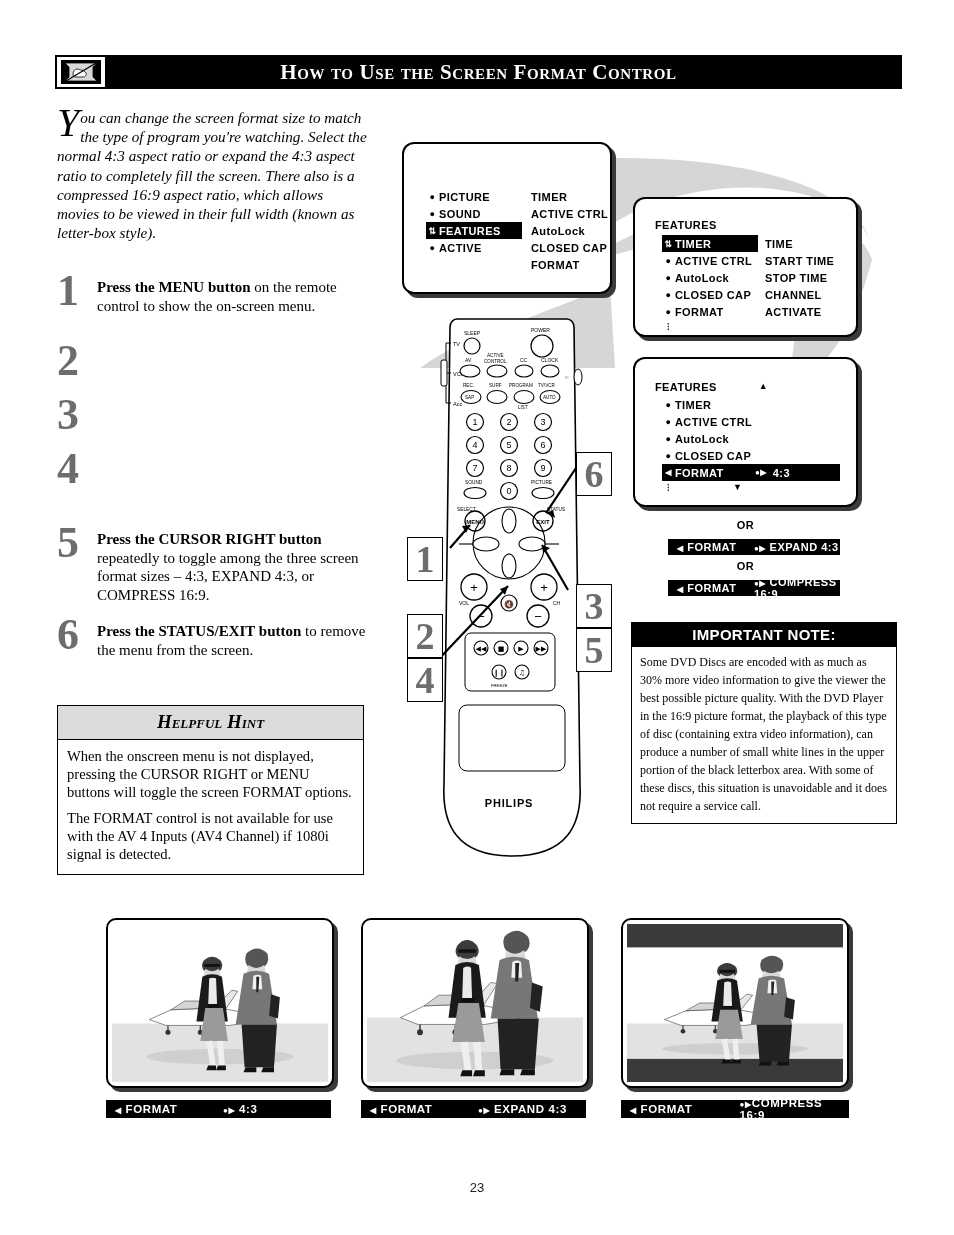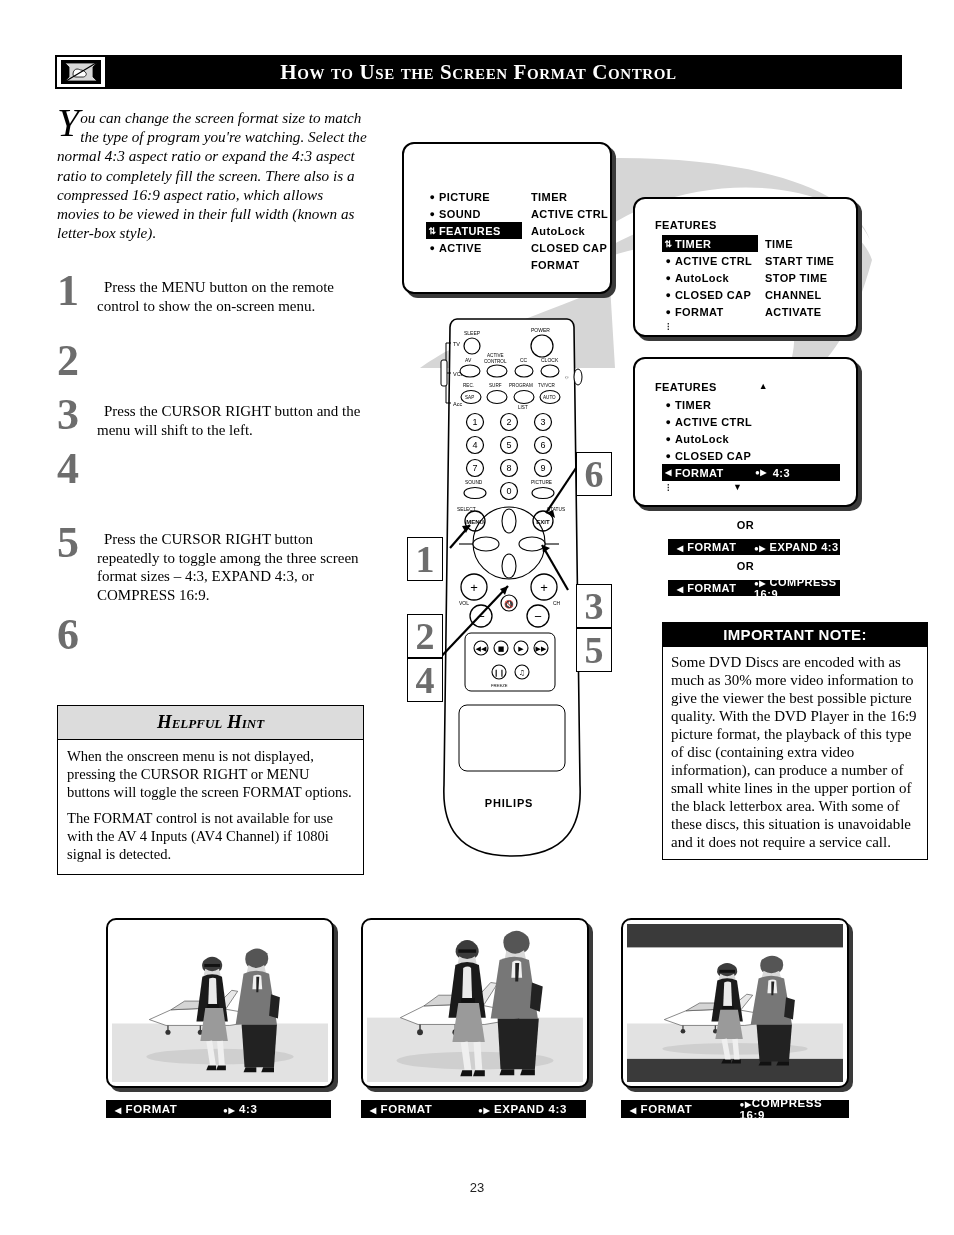--- a/index.html
+++ b/index.html
@@ -70,21 +70,21 @@
     font-weight:bold;
     font-size:44px;
     line-height:38px;
     text-align:left;
     margin-top:-6px;
   }
   .step-text {
     font-size:15px;
     line-height:18.5px;
   }
-  .step-text b { font-weight:normal;margin-left:7px; }
+  .step-text b { font-weight:bold; }
 
   
   #hint-box {
     position:absolute; left:57px; top:705px; width:307px;
     border:1.5px solid #000;
   }
   #hint-head {
     background:#dcdcdc;
     border-bottom:1.5px solid #000;
     text-align:center;
@@ -145,24 +145,24 @@
     font-family:"Liberation Sans", sans-serif; font-size:11px; font-weight:bold; letter-spacing:0.5px;}
   .fmtbar {
     position:absolute; background:#000; color:#fff;
     font-family:"Liberation Sans", sans-serif; font-size:11px; font-weight:bold;
     letter-spacing:0.5px; height:16px; display:flex; align-items:center;
   }
   .fmtbar .lft { width:50%; padding-left:9px; }
   .fmtbar .rgt { width:50%; }
 
   
-  #note-box { position:absolute; left:662px; top:622px; width:266px; border:1.5px solid #000; }
+  #note-box { position:absolute; left:631px; top:622px; width:266px; border:1.5px solid #000; }
   #note-head { background:#000; color:#fff; text-align:center; padding:3px 0 4px;
     font-family:"Liberation Sans", sans-serif; font-weight:bold; font-size:15px; letter-spacing:0.3px;}
-  #note-body { padding:6px 8px 8px; font-size:15px; line-height:18px; }
+  #note-body { padding:6px 8px 8px; font-size:12px; line-height:18px; }
 
   
   #remote { position:absolute; left:437px; top:315px; width:150px; height:545px; z-index:3; }
 
   
   .callout {
     position:absolute; border:1.6px solid #000; background:#fff;
     color:#6d6d6d; font-family:"Liberation Serif", serif; font-weight:bold;
     display:flex; align-items:center; justify-content:center;
     z-index:4;
@@ -212,31 +212,31 @@
 
 <div class="step" style="top:278px;">
   <div class="step-num">1</div>
   <div class="step-text"><b>Press the MENU button</b><span> on the remote control to show the on-screen menu.</span></div>
 </div>
 <div class="step" style="top:348px;">
   <div class="step-num">2</div>
 </div>
 <div class="step" style="top:402px;">
   <div class="step-num">3</div>
-  <div class="step-text"><b>Press the CURSOR RIGHT button</b><span> and the menu will shift to the left.</span></div>
 </div>
 <div class="step" style="top:456px;">
   <div class="step-num">4</div>
 </div>
 <div class="step" style="top:530px;">
   <div class="step-num">5</div>
   <div class="step-text"><b>Press the CURSOR RIGHT button</b><span> repeatedly to toggle among the three screen format sizes – 4:3, EXPAND 4:3, or COMPRESS 16:9.</span></div>
 </div>
 <div class="step" style="top:622px;">
   <div class="step-num">6</div>
+  <div class="step-text"><b>Press the STATUS/EXIT button</b><span> to remove the menu from the screen.</span></div>
 </div>
 
 <div id="hint-box">
   <div id="hint-head">Helpful Hint</div>
   <div id="hint-body">
     <p>When the onscreen menu is not displayed, pressing the CURSOR RIGHT or MENU buttons will toggle the screen FORMAT options.</p>
     <p>The FORMAT control is not available for use with the AV 4 Inputs (AV4 Channel) if 1080i signal is detected.</p>
   </div>
 </div>
 

